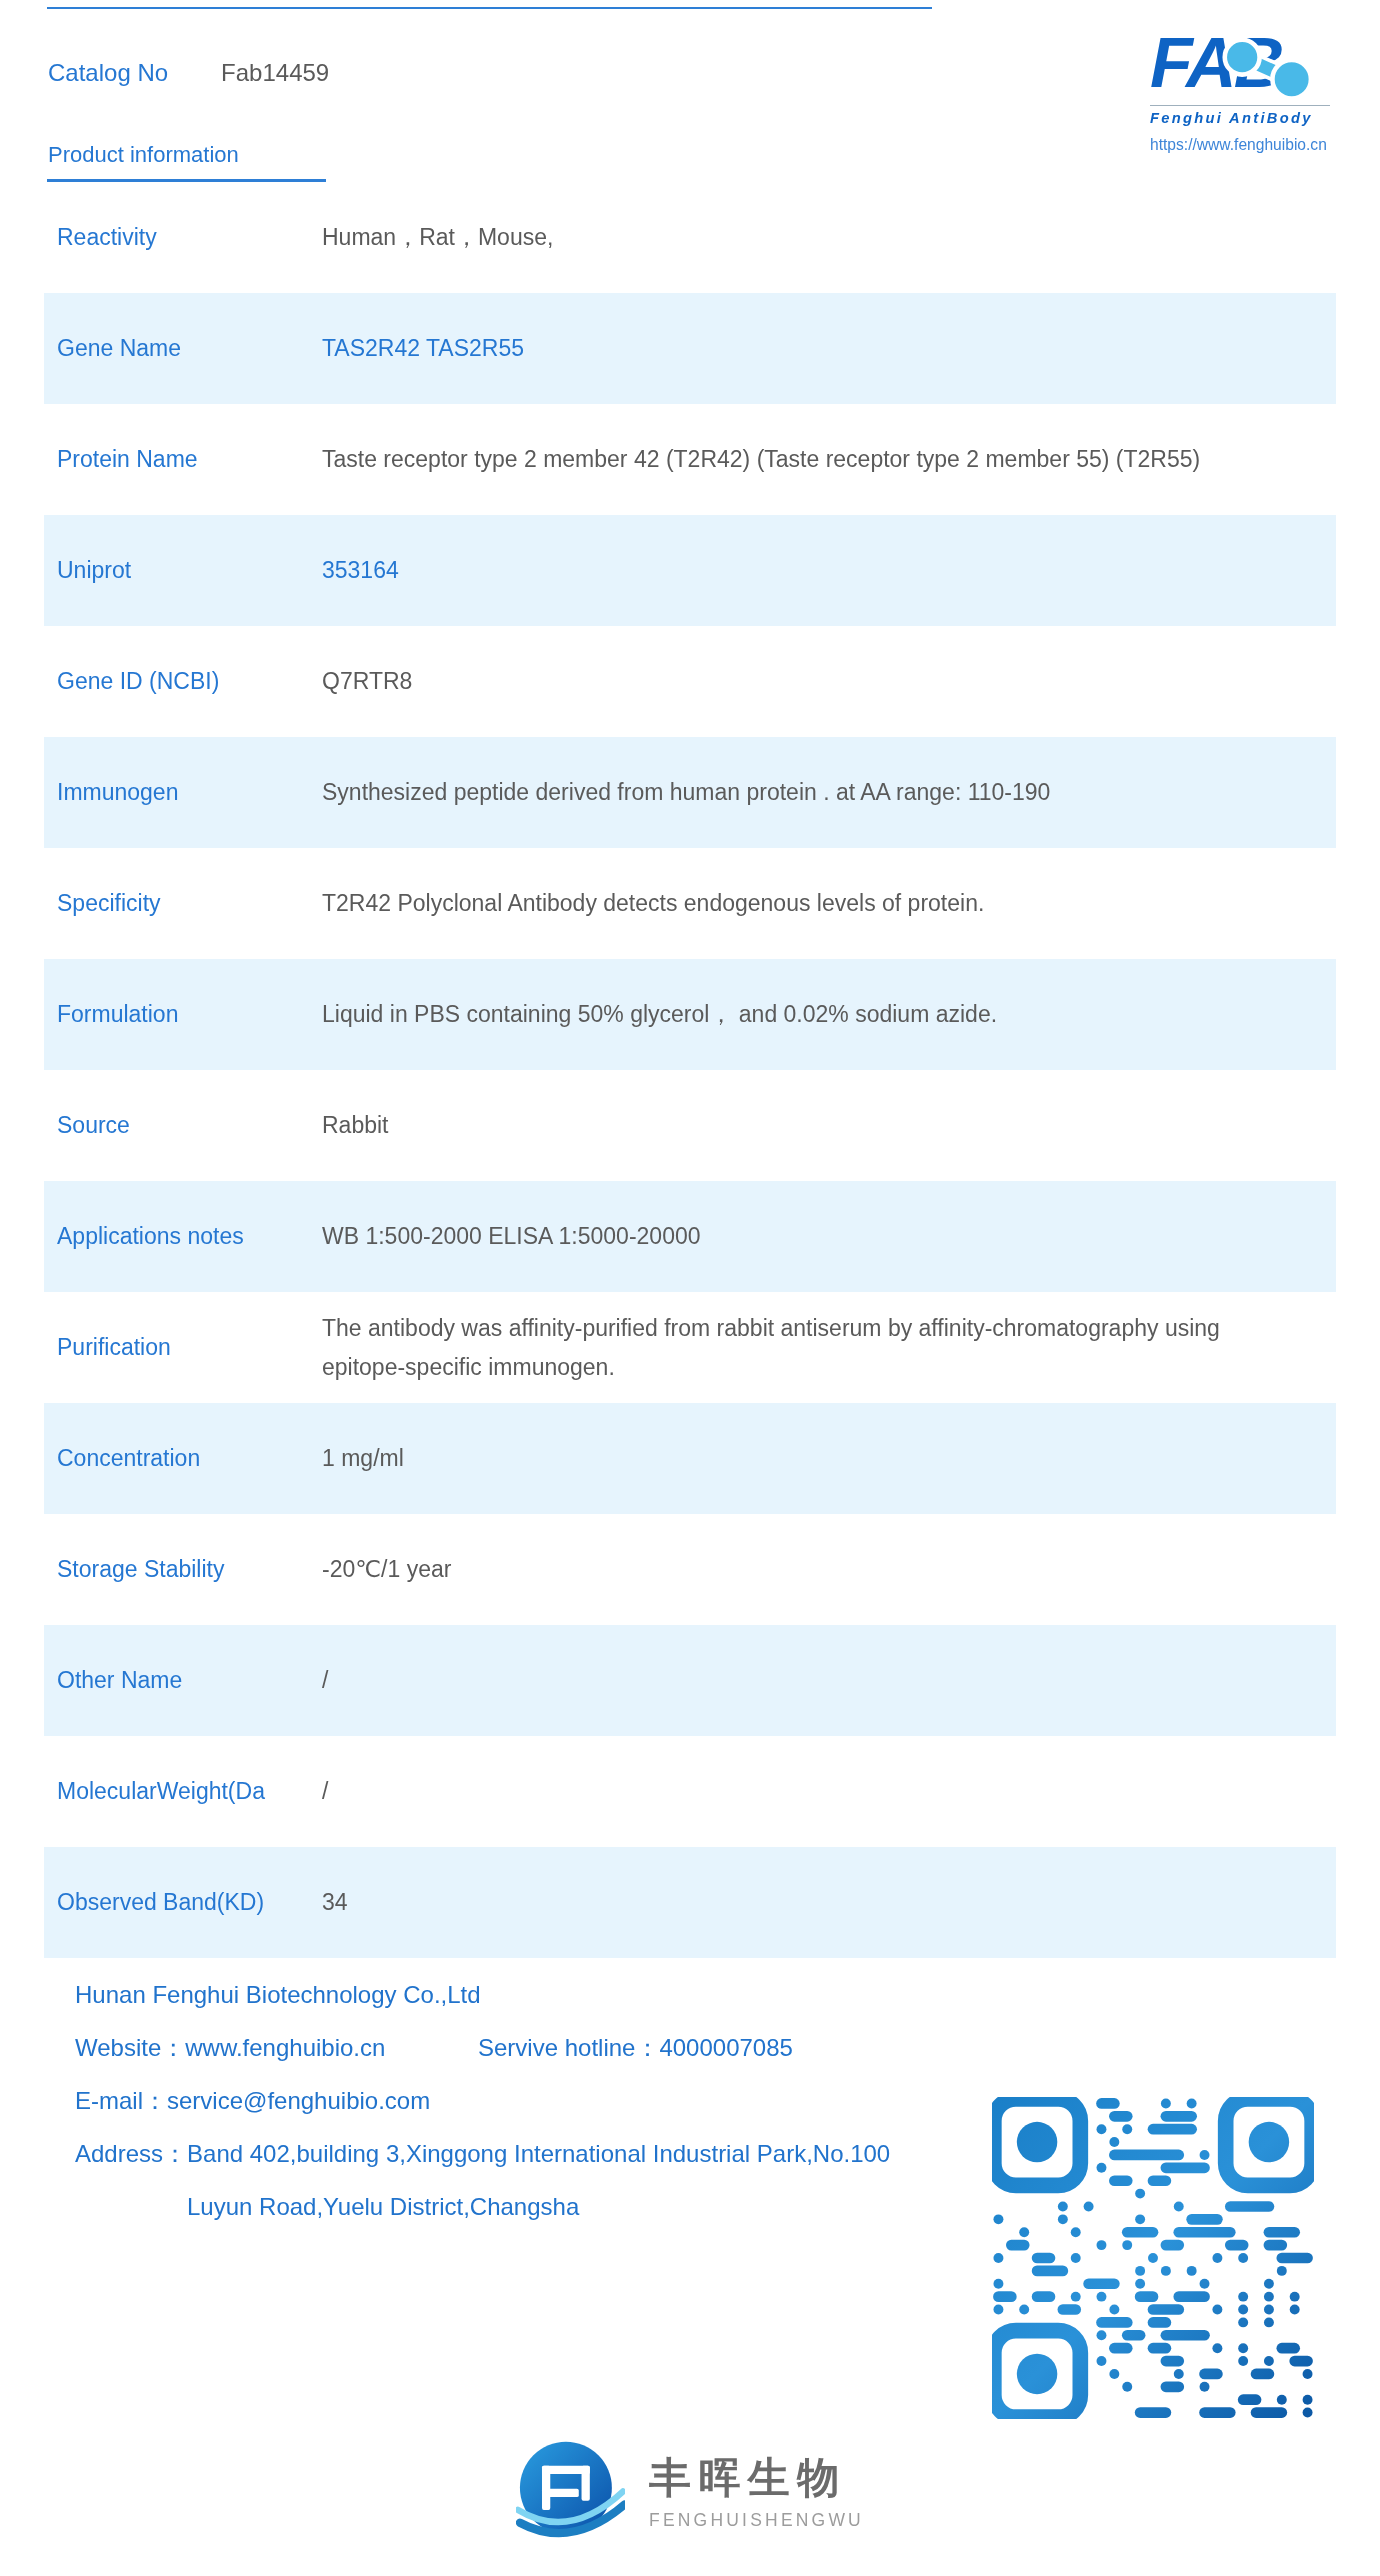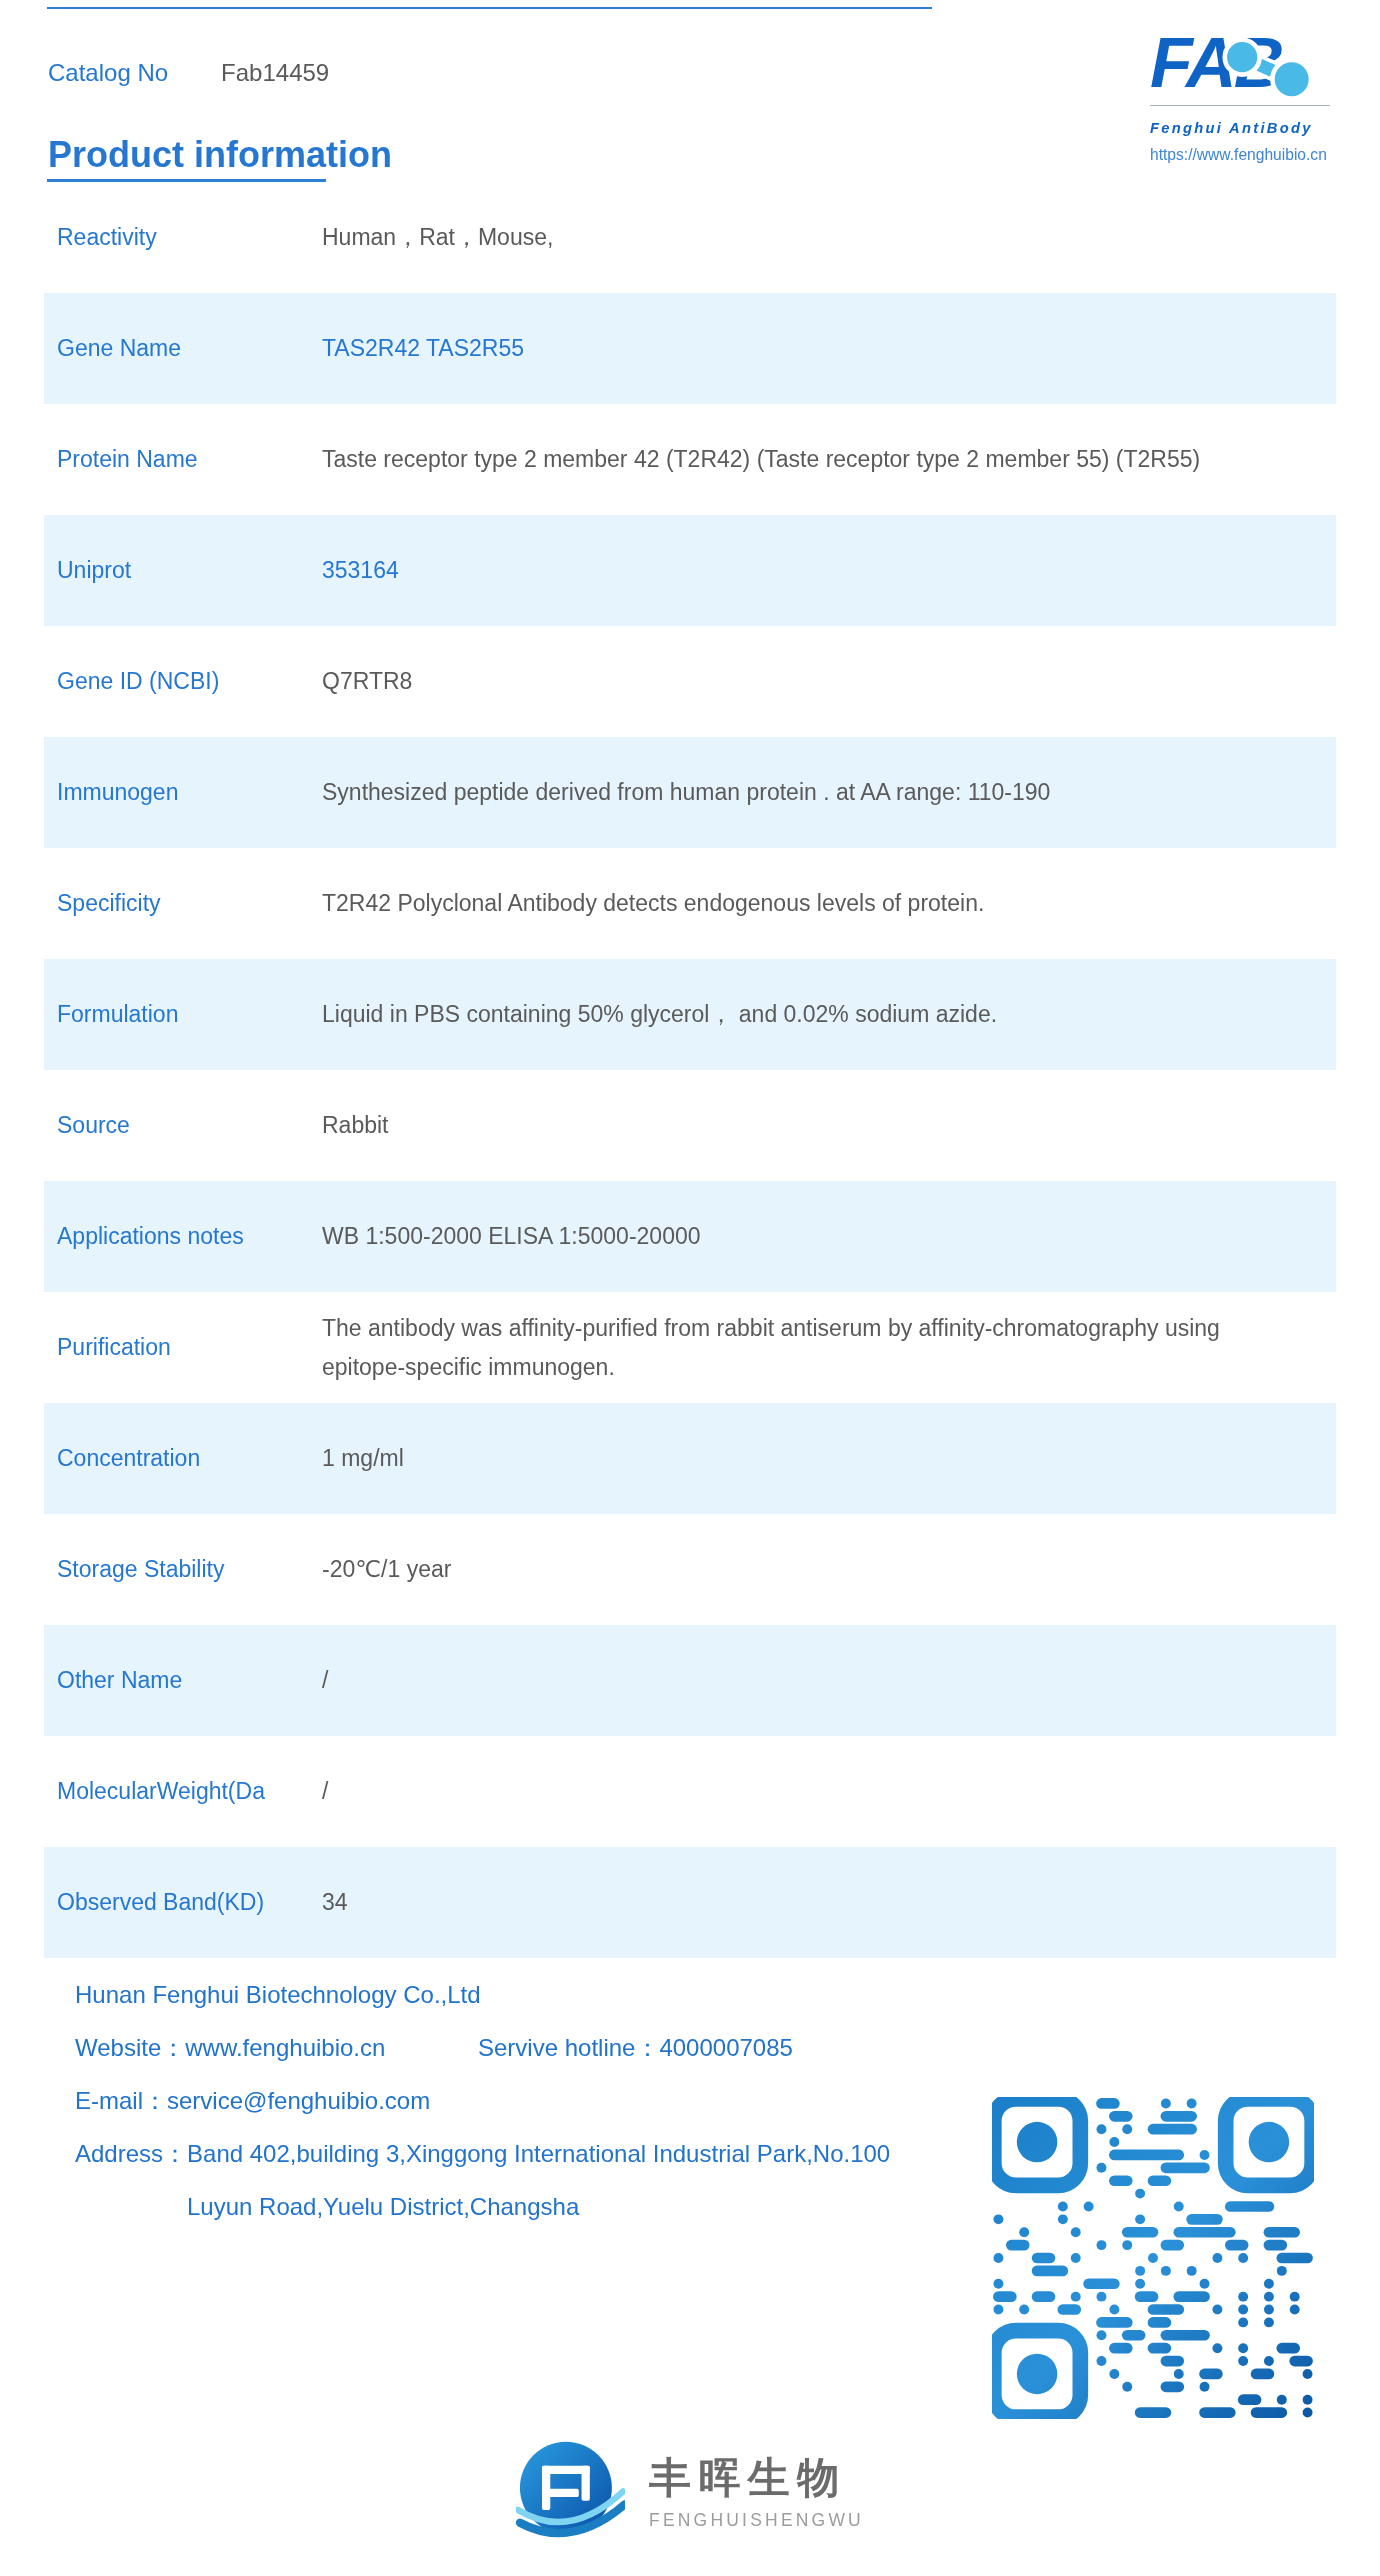--- a/index.html
+++ b/index.html
@@ -35,30 +35,30 @@
   
   .logo{position:absolute;top:28px;left:1150px;width:193px;}
   .fab-wrap{position:relative;height:61px;}
   .fab-text{
     font-size:70px;line-height:57px;font-weight:700;font-style:italic;
     color:var(--logo-blue);letter-spacing:-2.8px;
   }
   .molecule{position:absolute;left:57px;top:1.8px;pointer-events:none;}
   .logo-rule{margin-top:8.3px;width:180px;height:0.9px;background:#9fb0bd;}
   .logo-subtitle{
-    margin-top:14px;font-size:14.7px;font-weight:700;font-style:italic;
+    margin-top:4px;font-size:14.7px;font-weight:700;font-style:italic;
     color:var(--logo-blue);letter-spacing:2.3px;white-space:nowrap;
   }
   .logo-url{
     display:block;margin-top:10px;font-size:15.6px;color:#3d85d8;text-decoration:none;white-space:nowrap;
   }
 
   
   .section-heading{
-    margin:52px 0 0 48px;font-size:36px;line-height:31px;font-weight:700;color:var(--accent);
+    margin:52px 0 0 48px;font-size:22px;line-height:31px;font-weight:400;color:var(--accent);
   }
   .section-rule{margin:9.2px 0 0 47px;width:279px;height:2.8px;background:#2e7fd6;}
 
   
   .info-table{margin:0 0 0 44px;width:1292px;}
   .info-row{display:flex;align-items:center;height:111px;}
   .info-row:nth-child(even){background:var(--row-alt);}
   .info-label{
     flex:0 0 278px;padding-left:13px;
     font-size:23px;color:var(--accent);

